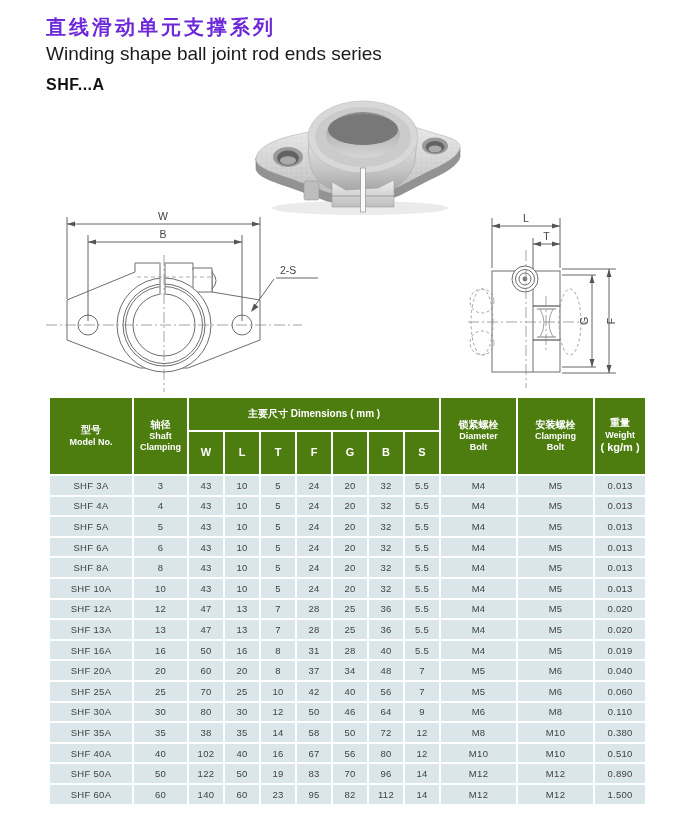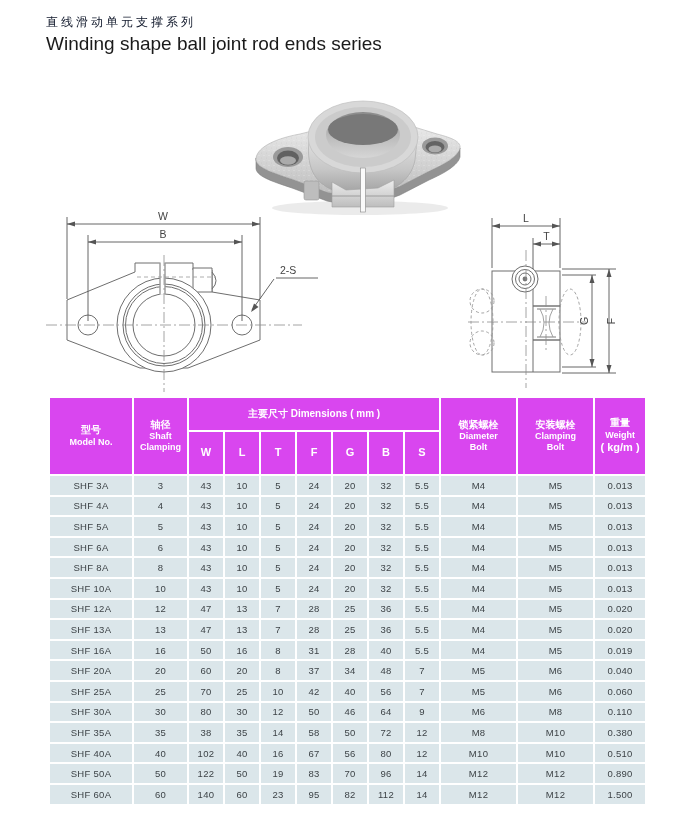--- a/index.html
+++ b/index.html
@@ -1,46 +1,47 @@
 <!DOCTYPE html>
 <html><head>
 <meta charset="utf-8">
 <style>
   html,body{margin:0;padding:0;background:#fff;}
   .page{position:relative;width:680px;height:813px;background:#ffffff;overflow:hidden;
         font-family:"Liberation Sans", sans-serif;color:#222;}
   
   .titles{position:absolute;left:46px;top:14px;}
-  .title-cn{font-size:12px;font-weight:normal;letter-spacing:3px;color:#0f172a;}
+  .title-cn{font-size:20px;font-weight:bold;letter-spacing:3px;color:#6d28d9;}
   .title-en{font-size:19px;margin-top:2px;color:#1a1a1a;}
   .series{font-size:16px;font-weight:bold;margin-top:11px;letter-spacing:.5px;color:#111;}
   
   .photo{position:absolute;left:248px;top:84px;}
   .front-view{position:absolute;left:40px;top:200px;}
   .side-view{position:absolute;left:438px;top:198px;}
   svg text.dim{font-family:"Liberation Sans",sans-serif;font-size:10.5px;fill:#444;}
   
   .table-wrap{position:absolute;left:48px;top:396px;width:597px;}
   table{border-collapse:collapse;width:100%;table-layout:fixed;}
   th,td{border:2px solid #ffffff;padding:0;text-align:center;vertical-align:middle;}
-  thead th{background:#d946ef;color:#ffffff;font-weight:bold;line-height:1.25;}
+  thead th{background:#4d7c0f;color:#ffffff;font-weight:bold;line-height:1.25;}
   .hcn{font-size:10px;}
   .hen{font-size:9px;font-weight:bold;}
   .tier1 th.dims-group{height:32px;font-size:10px;}
   .tier2 th{height:42px;font-size:11px;}
   tbody td{background:#DBE6EA;color:#3d4347;font-size:9.5px;height:18.6px;letter-spacing:.3px;}
 </style>
 </head>
 <body>
 
 <div class="page">
 
   <div class="titles">
     <div class="title-cn">直线滑动单元支撑系列</div>
     <div class="title-en">Winding shape ball joint rod ends series</div>
+    <div class="series">SHF...A</div>
   </div>
 
   <svg class="photo" width="222" height="132" viewBox="0 0 222 132">
     <defs>
       <linearGradient id="pg1" x1="0" y1="0" x2="0" y2="1">
         <stop offset="0" stop-color="#ededed"></stop>
           <stop offset="0.6" stop-color="#d2d2d2"></stop>
           <stop offset="1" stop-color="#bdbdbd"></stop>
       </linearGradient>
       <linearGradient id="wg" x1="0" y1="0" x2="0" y2="1">

